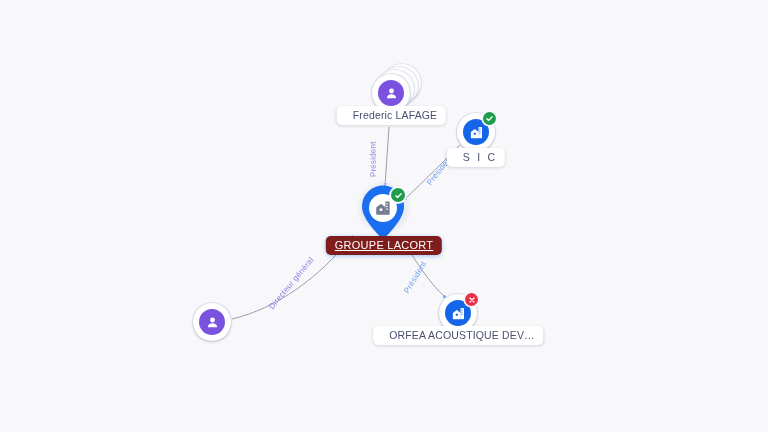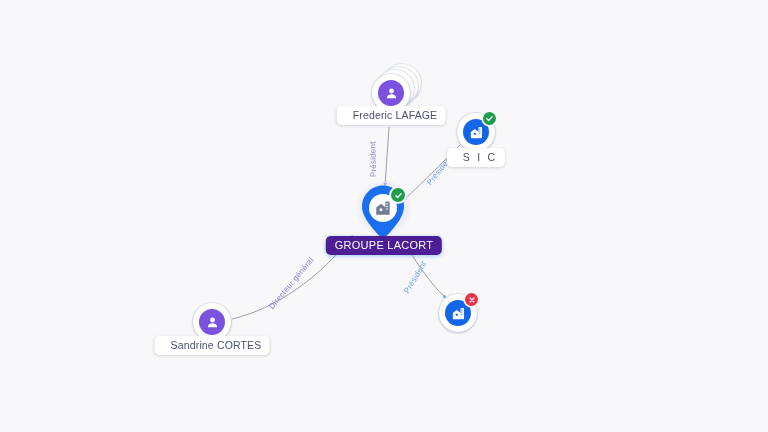--- a/index.html
+++ b/index.html
@@ -74,23 +74,24 @@
     position:absolute;transform:translateX(-50%);
     white-space:nowrap;border-radius:5px;
     padding:3px 8px 4px 16px;
     font-size:10.5px;letter-spacing:.15px;line-height:12px;
   }
   .label.plain{
     background:#ffffff;color:#4a5070;
     box-shadow:0 1px 3px rgba(30,40,80,.17);
   }
   .label.primary{
-    background:#4c1d95;color:#ffffff;font-size:11px;letter-spacing:.25px;
+    background:#7f1d1d;color:#ffffff;font-size:11px;letter-spacing:.25px;
     box-shadow:0 1px 4px rgba(26,110,240,.4);
     padding:3px 9px 4px 9px;
+    text-decoration:underline;
   }
   .label.spaced{letter-spacing:2.2px;}
 
   
   .edge-label{
     position:absolute;white-space:nowrap;font-size:8px;line-height:9px;
     letter-spacing:.2px;
   }
   .edge-label.purple{color:#8b7ee0;}
   .edge-label.blue{color:#6f9df2;}
@@ -204,26 +205,26 @@
           <rect x="7.6" y="12.4" width="3.4" height="3.2" fill="#1565e8"></rect>
         </svg>
       </div>
       <div class="badge ko">
         <svg width="8" height="8" viewBox="0 0 24 24">
           <path d="M6 6 L18 18 M18 6 L6 18" fill="none" stroke="#ffffff" stroke-width="3.6" stroke-linecap="round"></path>
         </svg>
       </div>
     </div>
   </div>
+  <div class="label plain" style="left:458px;top:326px;">ORFEA ACOUSTIQUE DEV…</div>
 
   <div class="node" style="left:212px;top:322px;">
     <div class="avatar">
       <div class="inner person">
         <svg width="15" height="15" viewBox="0 0 24 24" fill="#ffffff">
           <circle cx="12" cy="8" r="3.9"></circle>
           <path d="M4.6 19.4c0-4.1 3.4-6.1 7.4-6.1s7.4 2 7.4 6.1z"></path>
         </svg>
       </div>
     </div>
   </div>
-  <div class="label plain" style="left:212px;top:336px;">Sandrine CORTES</div>
 
 </div>
 
 </body></html>

